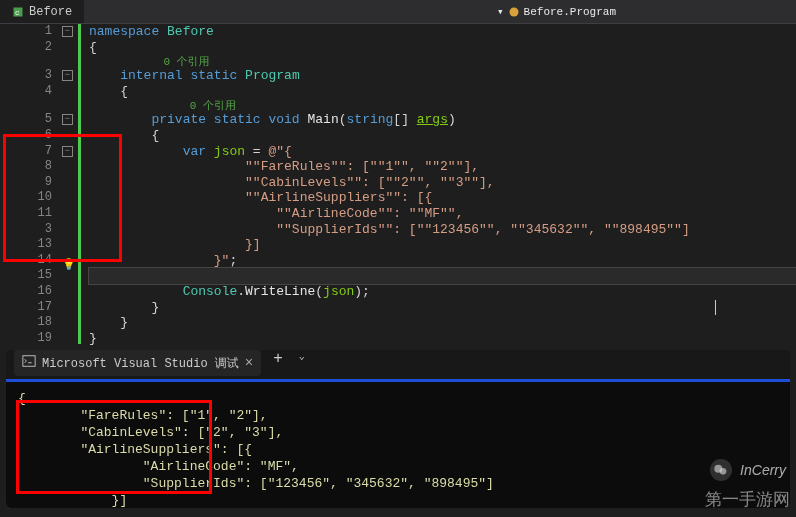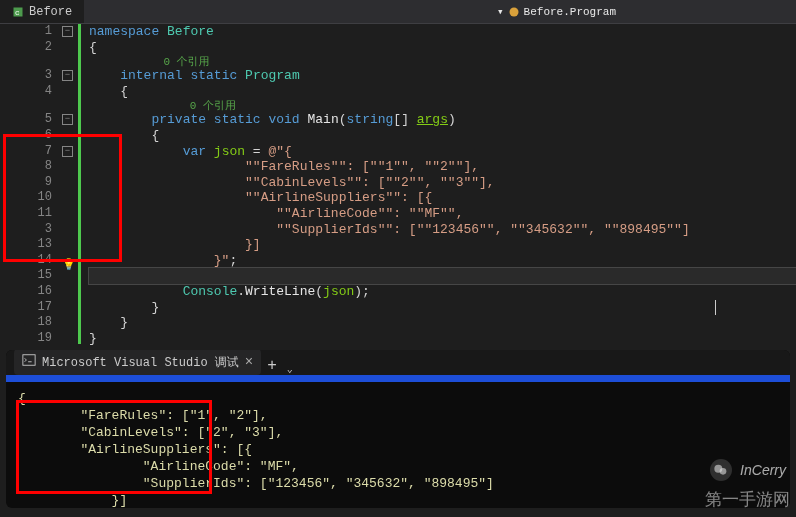--- a/index.html
+++ b/index.html
@@ -27,21 +27,21 @@
 .str { color: #d69d85; }
 .var { color: #84cc16; }
 .cmt { color: #57a64a; margin-left: 48px; }
 .pun { color: #d4d4d4; }
 
 .red-box-1 { position: absolute; border: 3px solid #ff0000; left: 3px; top: 110px; width: 119px; height: 128px; pointer-events: none; z-index: 10; }
 .lightbulb { position: absolute; left: 62px; top: 234px; color: #ffcc00; font-size: 11px; z-index: 5; }
 .text-cursor { position: absolute; right: 80px; top: 276px; width: 1px; height: 15px; background: #cccccc; }
 
 .terminal-area { background: #0c0c0c; margin: 6px; border-radius: 6px; height: 158px; overflow: hidden; position: relative; }
-.term-tabs { height: 32px; background: #181818; display: flex; align-items: flex-end; padding: 0 8px; border-bottom: 7px solid #1d4ed8; }
+.term-tabs { height: 32px; background: #181818; display: flex; align-items: flex-start; padding: 0 8px; gap: 6px; border-bottom: 3px solid #1d4ed8; }
 .term-tab { display: flex; align-items: center; gap: 6px; padding: 4px 8px; background: #252526; border-radius: 4px; font-size: 12px; color: #cccccc; }
 .term-close { color: #aaa; cursor: pointer; font-size: 14px; }
 .term-add { color: #ccc; padding: 0 6px; cursor: pointer; font-size: 16px; }
 .term-dd { color: #ccc; padding: 0 4px; cursor: pointer; font-size: 10px; }
 .term-body { padding: 8px 12px; font-size: 13px; color: #dcdcaa; line-height: 17px; white-space: pre; position: relative; }
 .red-box-2 { position: absolute; border: 3px solid #ff0000; left: 10px; top: 50px; width: 196px; height: 94px; pointer-events: none; }
 
 .watermark { position: absolute; right: 10px; bottom: 36px; color: rgba(255,255,255,0.65); font-size: 14px; display: flex; align-items: center; gap: 8px; font-style: italic; font-family: sans-serif; justify-content: space-between; }
 .watermark2 { position: absolute; right: 6px; bottom: 6px; color: rgba(255,255,255,0.5); font-size: 17px; font-family: sans-serif; margin-left: 6px; }
 .wc-icon { width: 22px; height: 22px; background: rgba(100,100,100,0.4); border-radius: 50%; display: inline-flex; align-items: center; justify-content: center; }

